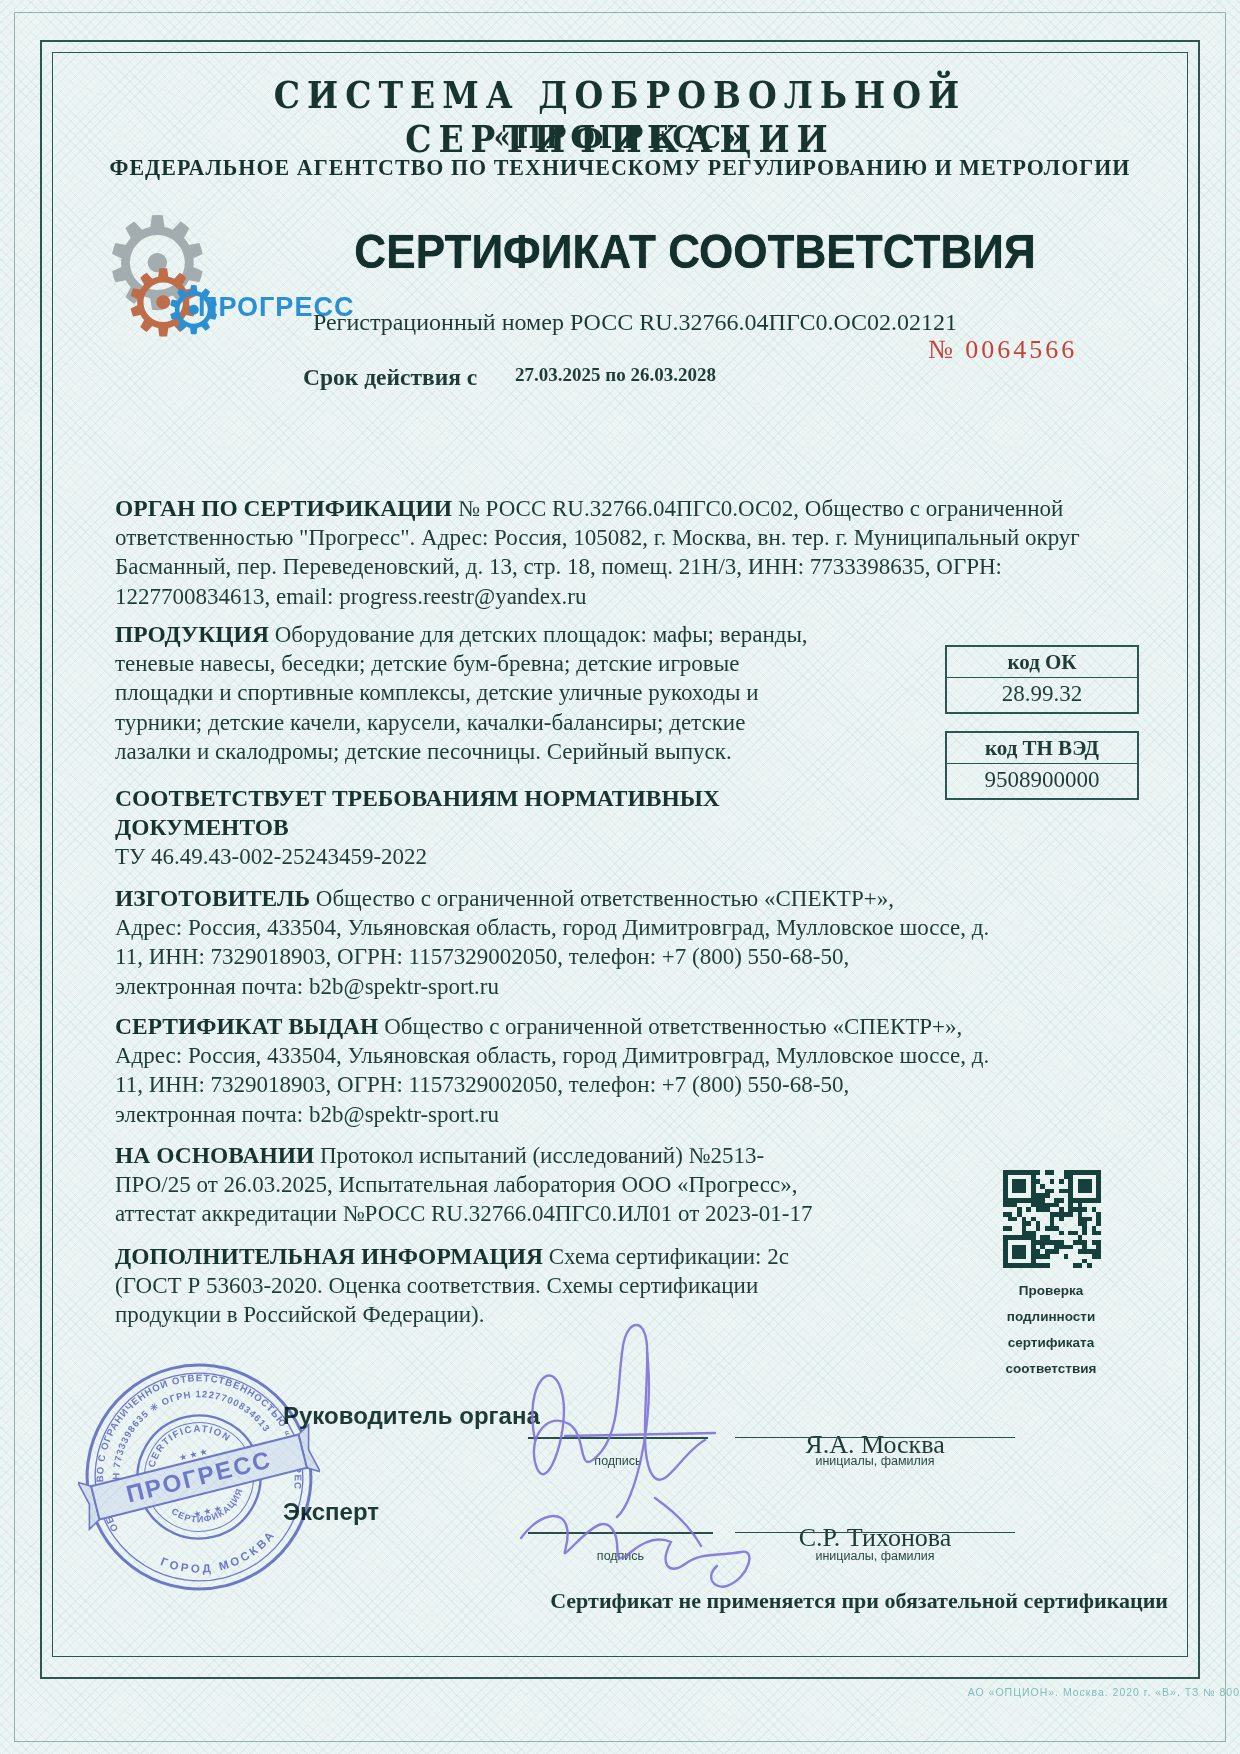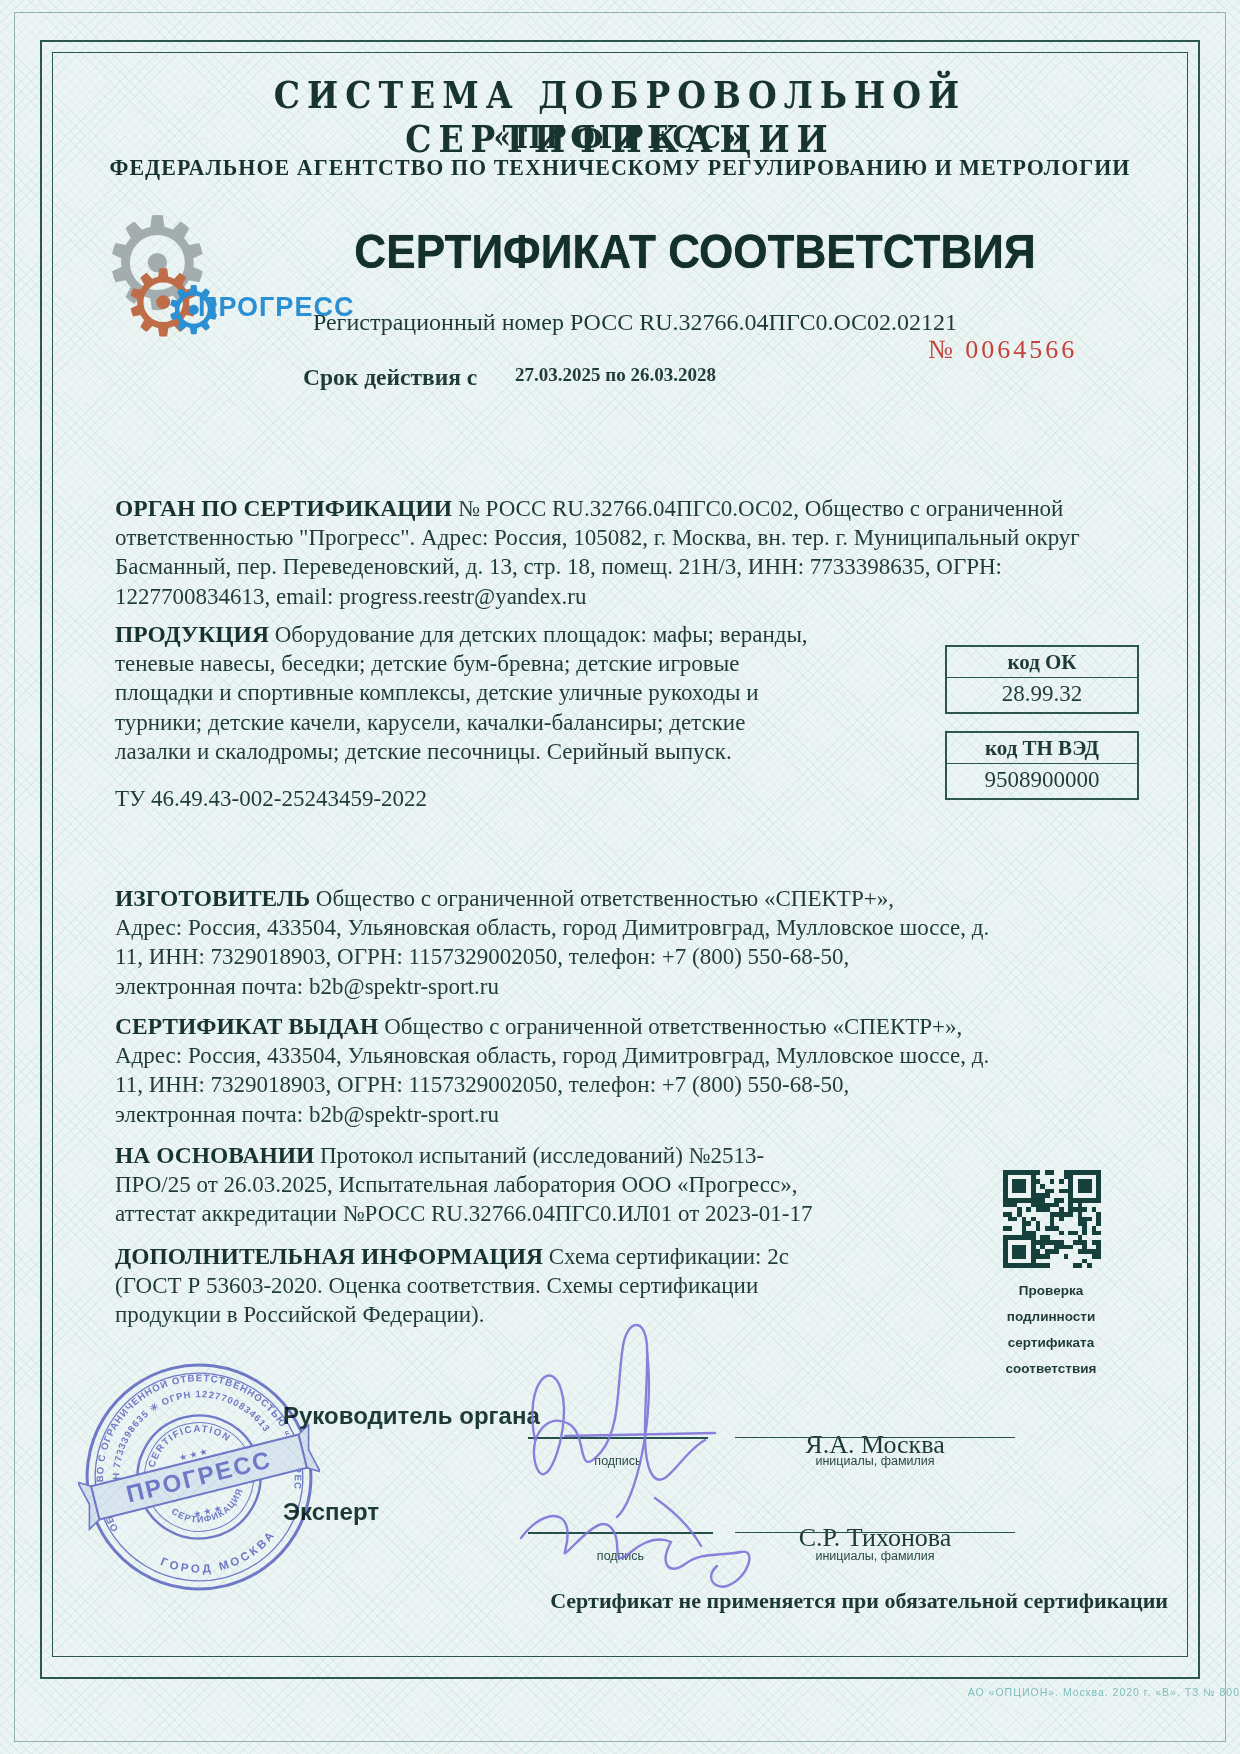--- a/index.html
+++ b/index.html
@@ -89,21 +89,22 @@
 
   <div class="codebox" style="top:645px;">
     <div class="cb-label">код  ОК</div>
     <div class="cb-value">28.99.32</div>
   </div>
   <div class="codebox" style="top:731px;">
     <div class="cb-label">код ТН ВЭД</div>
     <div class="cb-value">9508900000</div>
   </div>
 
-  <p class="abs sec" style="top:784px; left:115px; width:740px;"><span style="display:block;">ТУ 46.49.43-002-25243459-2022</span></p>
+  <p class="abs sec" style="top:784px; left:115px; width:740px;"><b style="white-space:pre-line;">СООТВЕТСТВУЕТ ТРЕБОВАНИЯМ НОРМАТИВНЫХ
+ДОКУМЕНТОВ</b><span style="display:block;">ТУ 46.49.43-002-25243459-2022</span></p>
 
   <p class="abs sec" style="top:884px; left:115px; width:1010px;"><b>ИЗГОТОВИТЕЛЬ</b> <span>Общество с ограниченной ответственностью «СПЕКТР+»,
 Адрес: Россия, 433504, Ульяновская область, город Димитровград, Мулловское шоссе, д.
 11, ИНН: 7329018903, ОГРН: 1157329002050, телефон: +7 (800) 550-68-50,
 электронная почта: b2b@spektr-sport.ru</span></p>
 
   <p class="abs sec" style="top:1012px; left:115px; width:1010px;"><b>СЕРТИФИКАТ ВЫДАН</b> <span>Общество с ограниченной ответственностью «СПЕКТР+»,
 Адрес: Россия, 433504, Ульяновская область, город Димитровград, Мулловское шоссе, д.
 11, ИНН: 7329018903, ОГРН: 1157329002050, телефон: +7 (800) 550-68-50,
 электронная почта: b2b@spektr-sport.ru</span></p>

